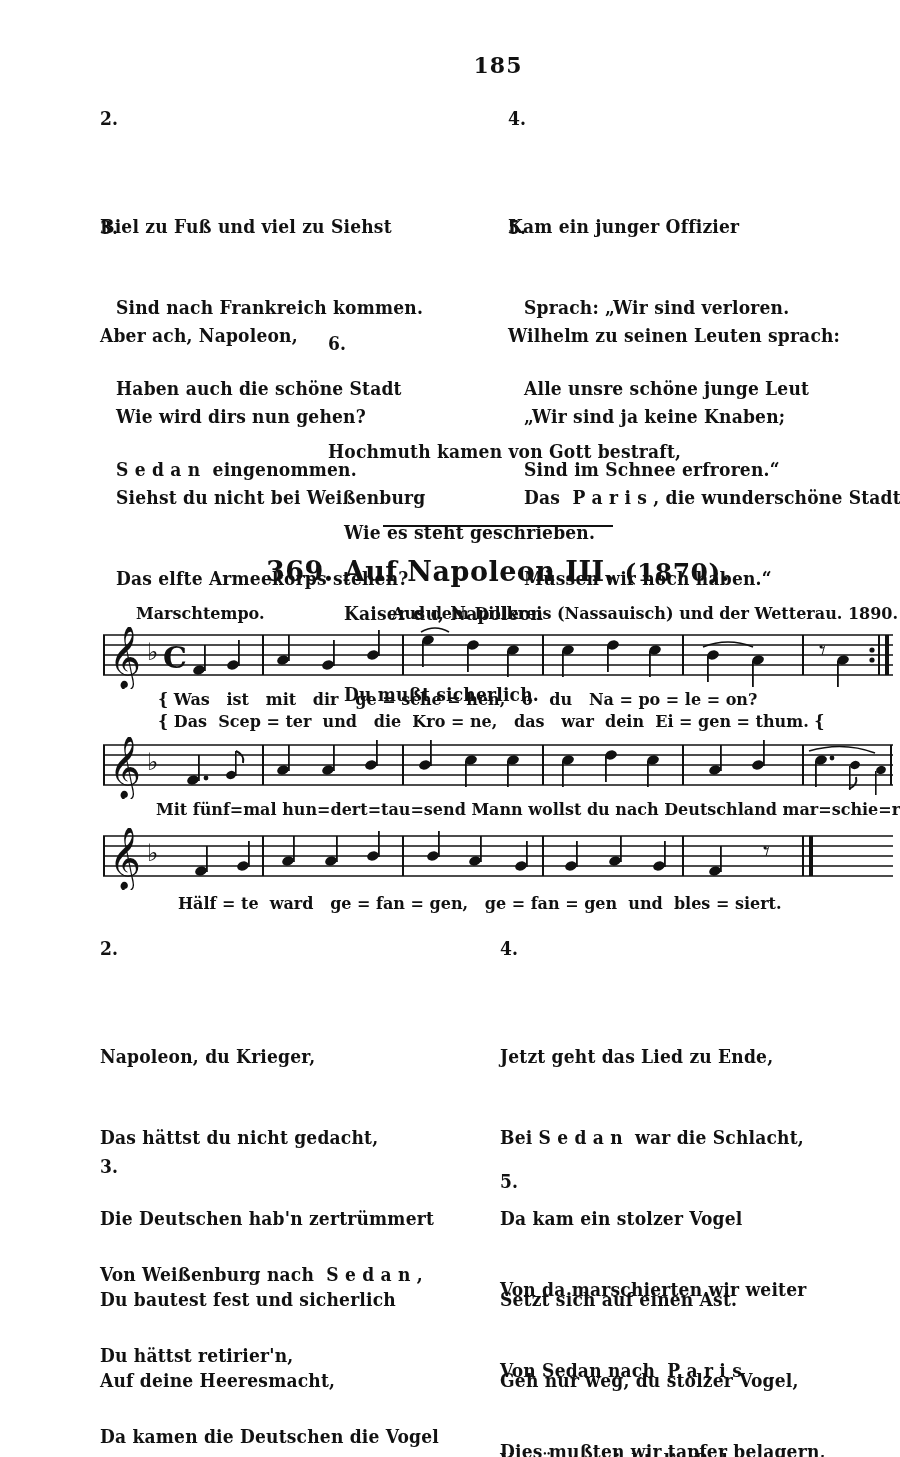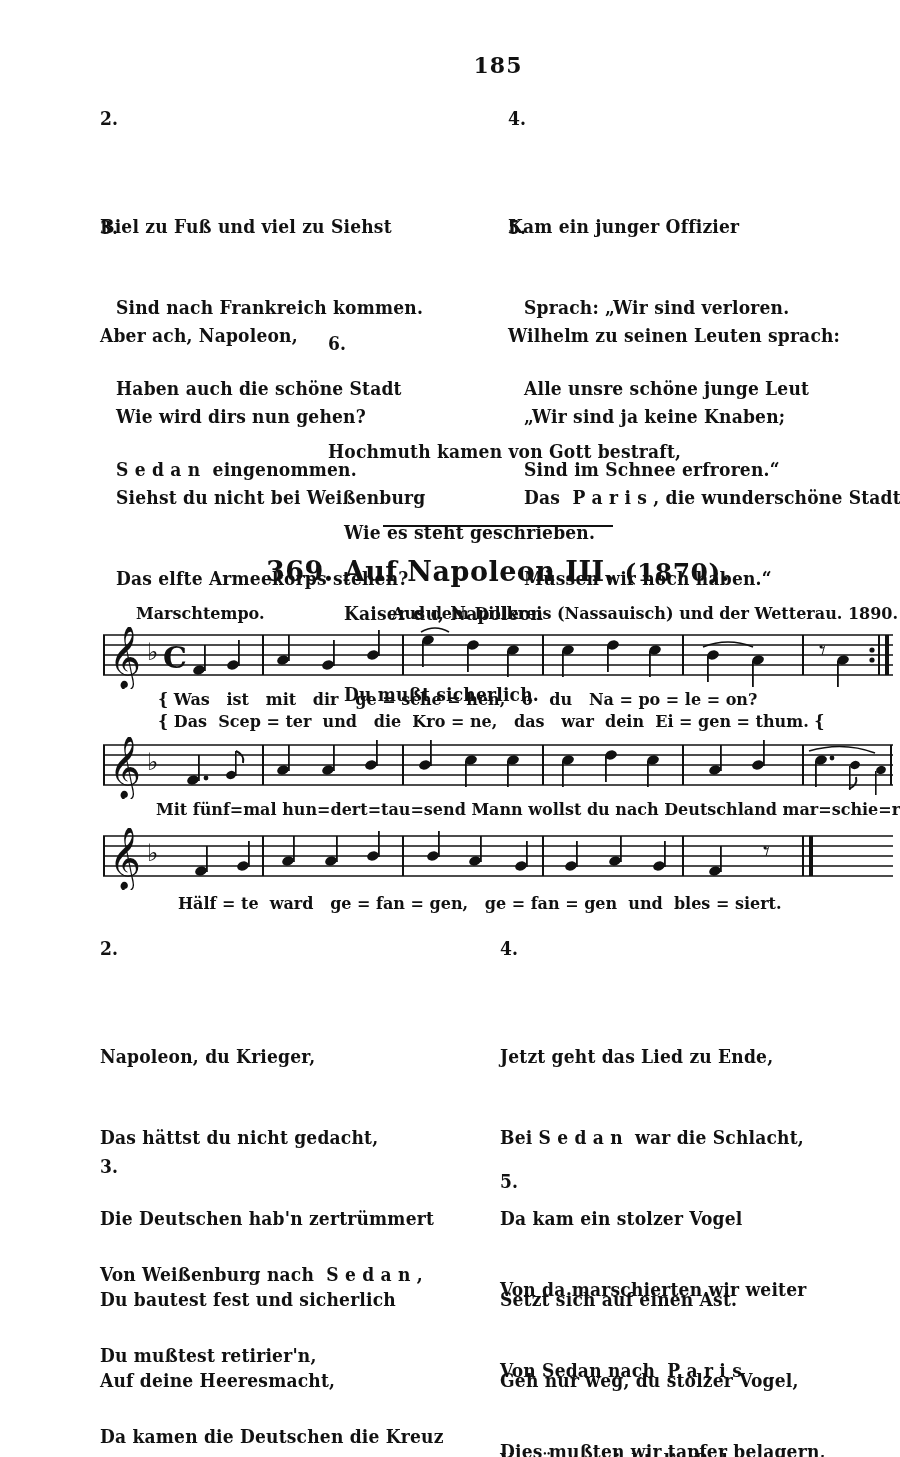--- a/index.html
+++ b/index.html
@@ -432,22 +432,22 @@
       <span class="vline indent">Auf deine Heeresmacht,</span>
       
       
     </span>
   </div>
 
   <div class="lower-verse fraktur" style="left:52px; top:1153px;">
     <span class="vnum">3.</span>
     <span class="vlines">
       <span class="vline">Von Weißenburg nach  S e d a n ,</span>
-      <span class="vline indent">Du mußtest retirier'n,</span>
-      <span class="vline indent">Da kamen die Deutschen die Kreuz</span>
+      <span class="vline indent">Du hättst retirier'n,</span>
+      <span class="vline indent">Da kamen die Deutschen die Vogel</span>
       
       
       
       
       
       
     </span>
   </div>
 
   <div class="lower-verse fraktur" style="left:452px; top:935px;">

